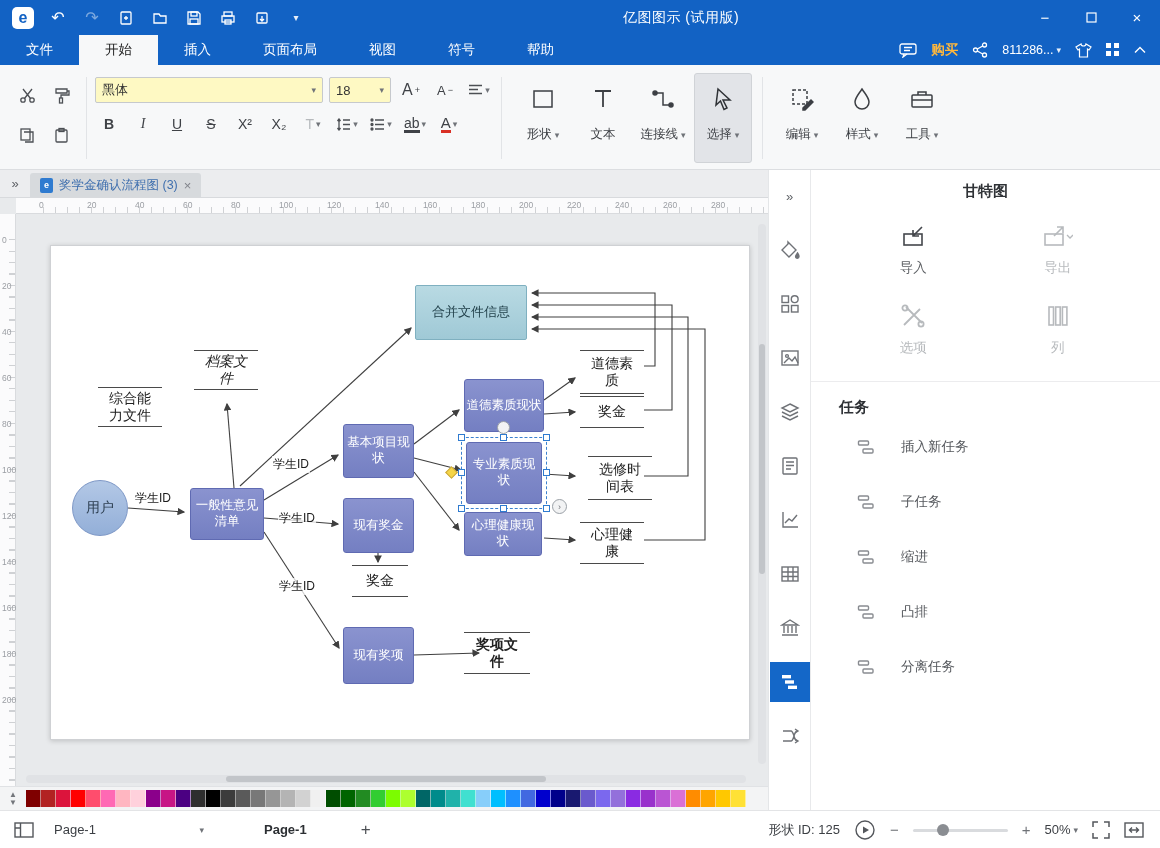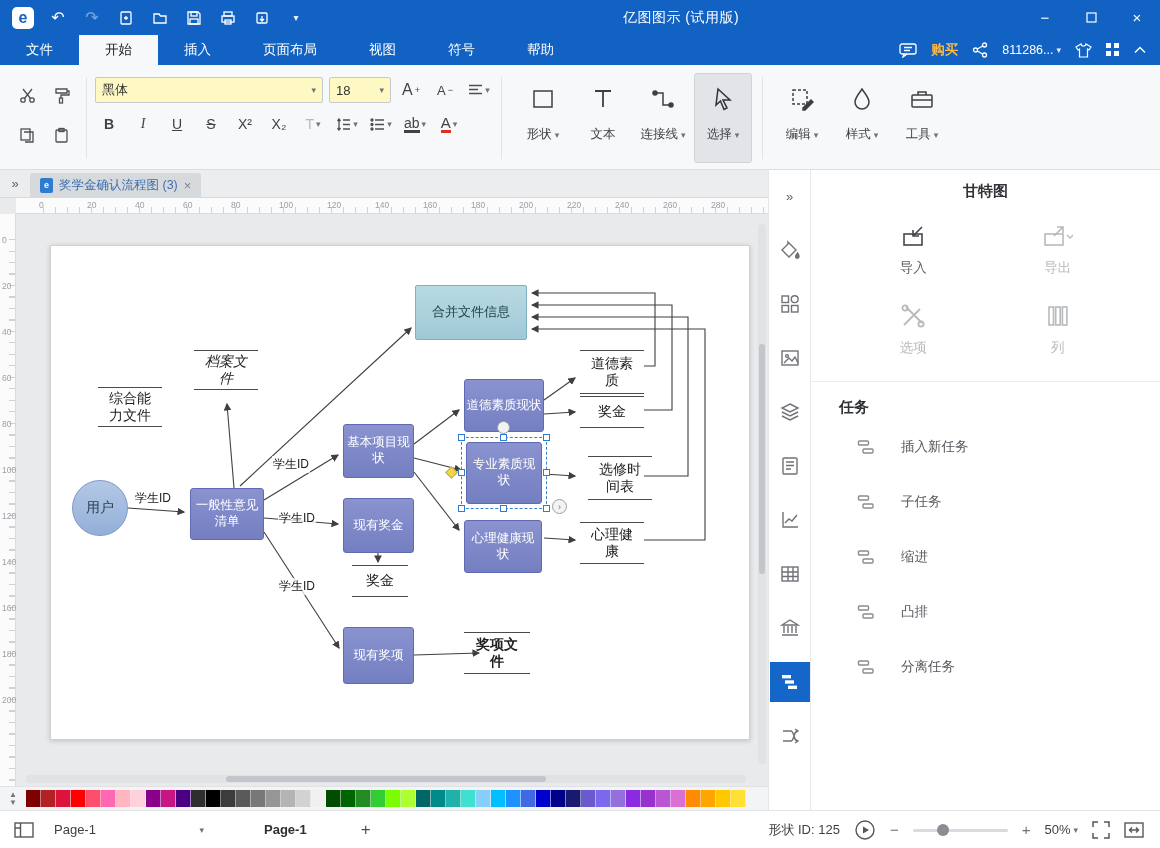--- a/index.html
+++ b/index.html
@@ -498,21 +498,21 @@
             </div>
             <div class="node process" style="left: 315px; top: 206px; width: 71px; height: 54px;">
               <span class="">基本项目现状</span>
             </div>
             <div class="node process" style="left: 436px; top: 161px; width: 80px; height: 53px;">
               <span class="">道德素质现状</span>
             </div>
             <div class="node process selected" style="left: 438px; top: 224px; width: 76px; height: 62px;">
               <span class="">专业素质现状</span>
             </div>
-            <div class="node process" style="left: 436px; top: 294px; width: 78px; height: 53px; margin-top: 8px;">
+            <div class="node process" style="left: 436px; top: 294px; width: 78px; height: 44px;">
               <span class="">心理健康现状</span>
             </div>
             <div class="node process" style="left: 315px; top: 280px; width: 71px; height: 55px;">
               <span class="">现有奖金</span>
             </div>
             <div class="node datalines" style="left: 324px; top: 347px; width: 56px; height: 32px;">
               <span class="">奖金</span>
             </div>
             <div class="node process" style="left: 315px; top: 409px; width: 71px; height: 57px;">
               <span class="">现有奖项</span>

